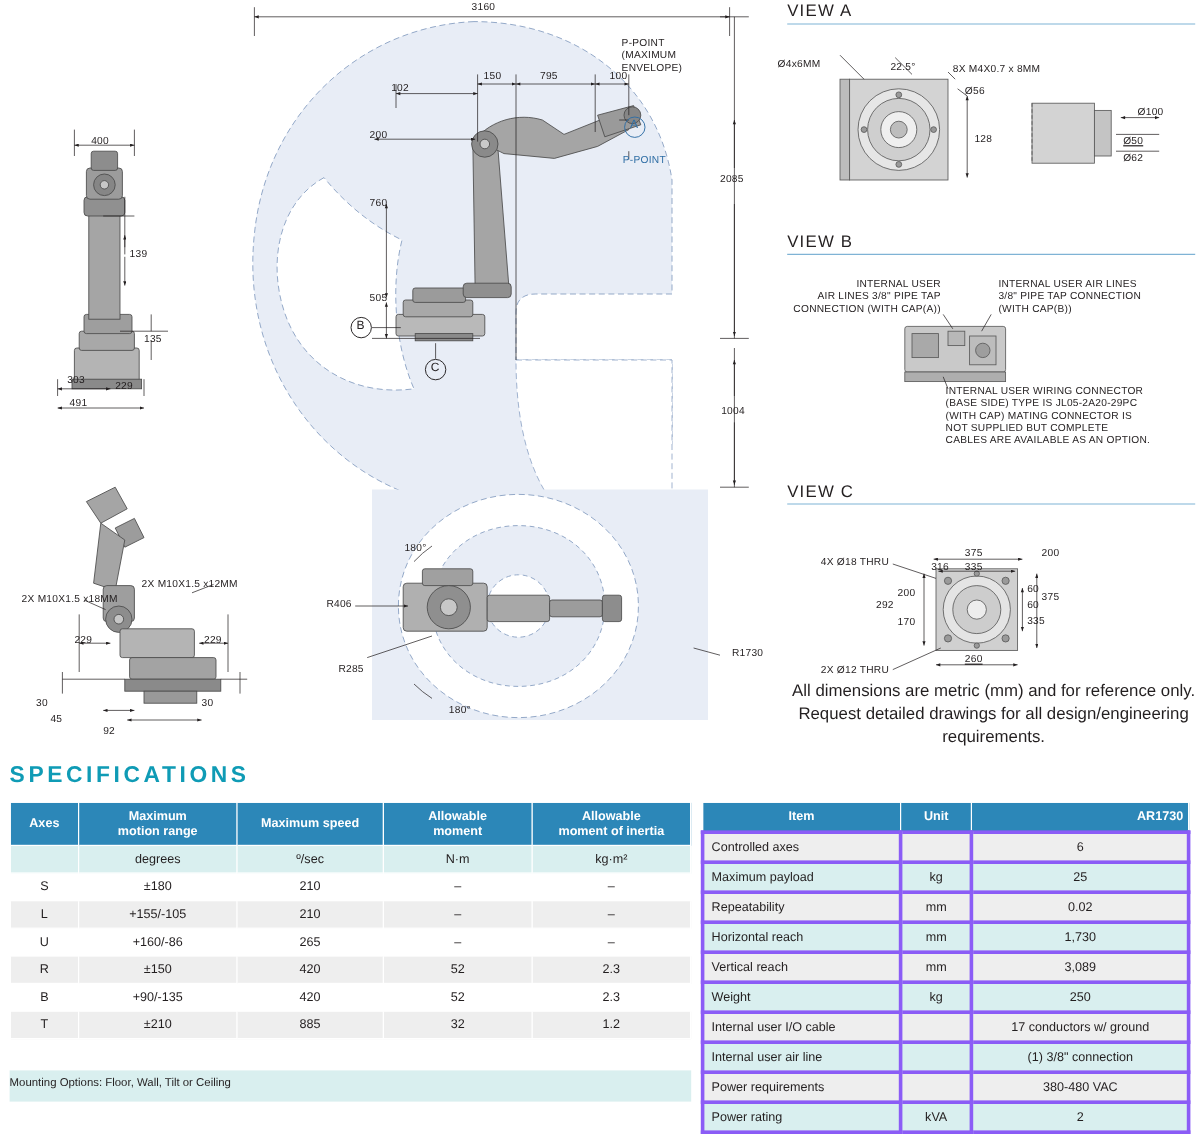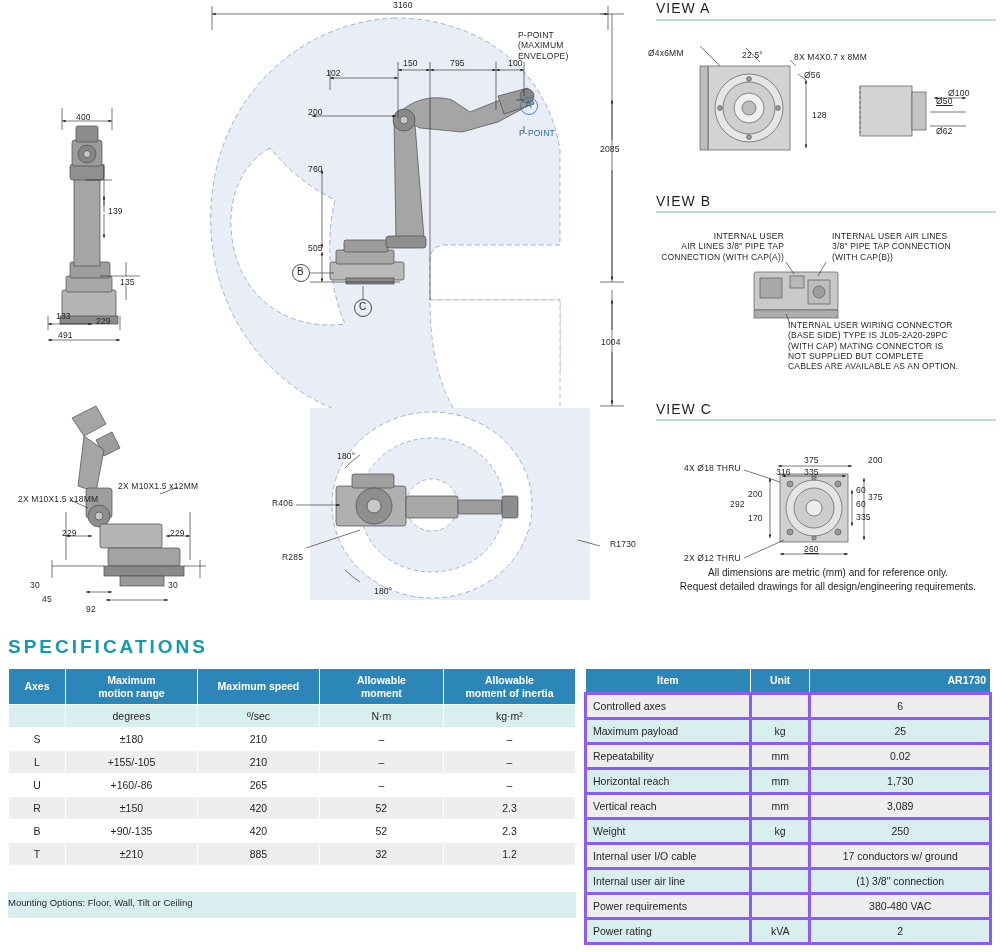--- a/index.html
+++ b/index.html
@@ -49,21 +49,21 @@
   .tbl-right td.unit, .tbl-right td.val { text-align: center; }
   .tbl-right tr.alt td { background: #d9efef; }
   .tbl-right tr.plain td { background: #eeeeee; }
 
   .mount-note {
     position: absolute; left: 8px; top: 897px; font-size: 9.5px; color: #231f20;
   }
   .mount-bar { position: absolute; left: 8px; top: 892px; width: 568px; height: 26px; background: #d9efef; }
   .dim-note {
     position: absolute; left: 660px; top: 566px; width: 336px;
-    font-size: 10px; text-align: center; line-height: 1.35;
+    font-size: 14px; text-align: center; line-height: 1.35;
   }
 </style>
 </head>
 <body>
 
 <div class="dwg">
 
 <svg class="drawing" viewBox="0 0 1000 640">
   <defs>
     <marker id="ar" markerWidth="7" markerHeight="7" refX="6" refY="2.2" orient="auto">
@@ -311,21 +311,21 @@
 (MAXIMUM
 ENVELOPE)</div>
 <div class="lbl blue" style="left:519px; top:128px;">P-POINT</div>
 <div class="lbl blue" style="left:525px; top:99px; font-size:10px;">A</div>
 <div class="lbl" style="left:297px; top:266px; font-size:10px;">B</div>
 <div class="lbl" style="left:359px; top:301px; font-size:10px;">C</div>
 
 <div class="lbl" style="left:76px; top:112px;">400</div>
 <div class="lbl" style="left:108px; top:206px;">139</div>
 <div class="lbl" style="left:120px; top:277px;">135</div>
-<div class="lbl" style="left:56px; top:311px;">133</div>
+<div class="lbl" style="left:56px; top:311px;">303</div>
 <div class="lbl" style="left:96px; top:316px;">229</div>
 <div class="lbl" style="left:58px; top:330px;">491</div>
 
 <div class="lbl" style="left:0px;  top:494px;margin-left:18px;">2X M10X1.5 x18MM</div>
 <div class="lbl" style="left:118px; top:481px;">2X M10X1.5 x12MM</div>
 <div class="lbl" style="left:62px;  top:528px;">229</div>
 <div class="lbl" style="left:170px; top:528px;">229</div>
 <div class="lbl" style="left:30px;  top:580px;">30</div>
 <div class="lbl" style="left:168px; top:580px;">30</div>
 <div class="lbl" style="left:42px;  top:594px;">45</div>
@@ -337,21 +337,21 @@
 <div class="lbl" style="left:282px; top:552px;">R285</div>
 <div class="lbl" style="left:610px; top:539px;">R1730</div>
 
 <div class="lbl vw" style="left:656px; top:0px;">VIEW A</div>
 <div class="lbl" style="left:648px; top:48px;">Ø4x6MM</div>
 <div class="lbl" style="left:742px; top:50px;">22.5°</div>
 <div class="lbl" style="left:794px; top:52px;">8X M4X0.7 x 8MM</div>
 <div class="lbl" style="left:804px; top:70px;">Ø56</div>
 <div class="lbl" style="left:812px; top:110px;">128</div>
 <div class="lbl" style="left:948px; top:88px;">Ø100</div>
-<div class="lbl" style="left:936px; top:96px;text-decoration:underline;">Ø50</div>
+<div class="lbl" style="left:936px; top:112px;text-decoration:underline;">Ø50</div>
 <div class="lbl" style="left:936px; top:126px;">Ø62</div>
 
 <div class="lbl vw" style="left:656px; top:193px;">VIEW B</div>
 <div class="lbl multi right" style="left: 618px; top: 231px; width: 166px; white-space: pre-line;">INTERNAL USER
 AIR LINES 3/8" PIPE TAP
 CONNECTION (WITH CAP(A))</div>
 <div class="lbl multi" style="left: 832px; top: 231px; width: 166px; white-space: pre-line;">INTERNAL USER AIR LINES
 3/8" PIPE TAP CONNECTION
 (WITH CAP(B))</div>
 <div class="lbl multi" style="left: 788px; top: 320px; width: 208px; white-space: pre-line;">INTERNAL USER WIRING CONNECTOR

